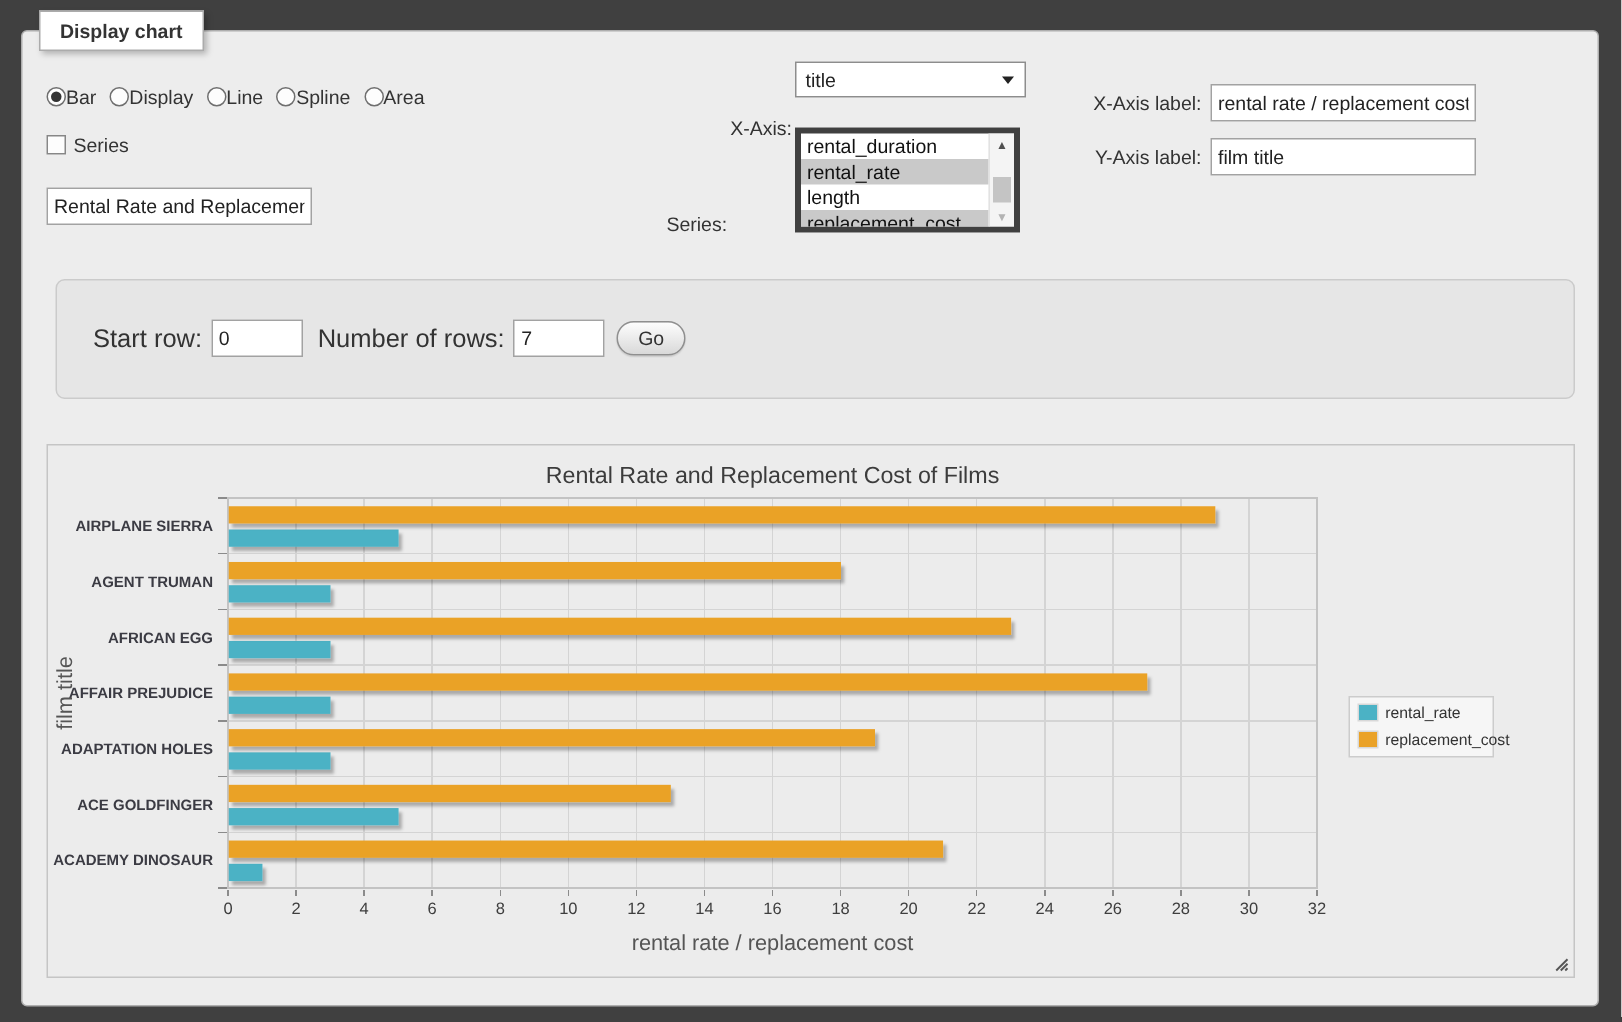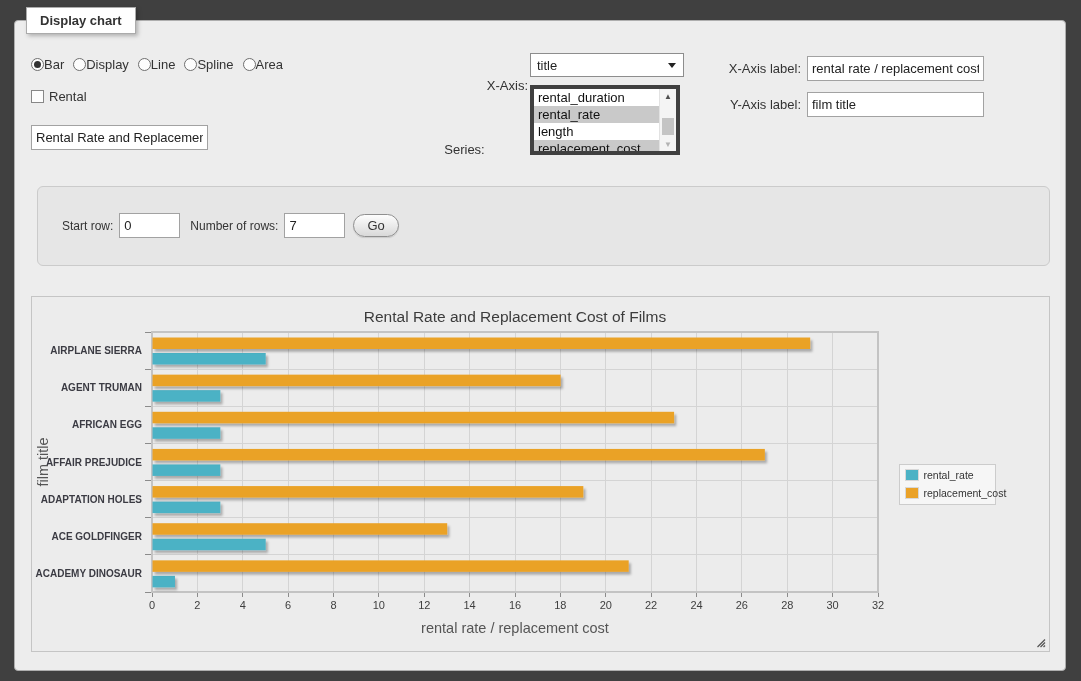--- a/index.html
+++ b/index.html
@@ -34,21 +34,21 @@
   .opt{height:17px;line-height:17px;font-size:13px;color:#111;padding:0 4px;white-space:nowrap;}
   .opt.sel-opt{background:#c9c9c9;}
   .sbar{position:absolute;top:0;right:0;width:16px;bottom:0;background:#f4f4f4;border-left:1px solid #e2e2e2;}
   .sbtn{position:absolute;left:0;width:16px;height:14px;background:#f4f4f4;display:flex;
         align-items:center;justify-content:center;font-size:8px;}
   .sthumb{position:absolute;left:2px;width:12px;background:#c4c4c4;}
   
   .rows-box{position:absolute;left:22px;top:165px;width:1013px;height:80px;background:#e6e6e6;
         border:1px solid #cbcbcb;border-radius:6px;box-sizing:border-box;}
   .rows-inner{position:absolute;left:24px;top:26px;display:flex;align-items:center;}
-  .rows-inner .lbl2{font-size:12px;color:#333;white-space:nowrap;}
+  .rows-inner .lbl2{font-size:17px;color:#333;white-space:nowrap;}
   .rows-inner input{box-sizing:border-box;border:1px solid #a2a2a2;background:#fff;
         font-family:inherit;font-size:13px;color:#222;padding:0 4px;height:25px;width:61px;}
   .go-btn{margin-left:8px;font-family:inherit;font-size:13px;color:#333;padding:3px 13px;
         border:1px solid #8f8f8f;border-radius:13px;
         background:linear-gradient(#fdfdfd,#d9d9d9);box-shadow:0 1px 1px rgba(0,0,0,.12);}
   
   .chart-box{position:absolute;left:16px;top:275px;width:1019px;height:356px;background:#ececec;
         border:1px solid #c5c5c5;box-sizing:border-box;}
   .chart-box svg{display:block;}
   .resize-handle{position:absolute;right:3px;bottom:3px;width:11px;height:11px;}
@@ -84,27 +84,27 @@
           <span>Spline</span>
         </label>
         <label class="radio-item">
           <span class="radio"></span>
           <span>Area</span>
         </label>
       </div>
 
     <div class="check-row" style="left:16px;top:68px;">
       <span class="checkbox"></span>
-      <span>Rental</span>
+      <span>Series</span>
     </div>
 
     <input class="txt" style="left: 16px; top: 104px; width: 177px;" value="Rental Rate and Replacement Cost of Films">
 
     <div class="lbl r" style="left:386px;top:41px;width:127px;margin-top:16px;">X-Axis:</div>
-    <div class="sel" style="left:515px;top:32px;width:154px;height:24px;">
+    <div class="sel" style="left:515px;top:20px;width:154px;height:24px;">
       <span>title</span>
       <span class="arrow"></span>
     </div>
 
     <div class="lbl r" style="left:386px;top:121px;width:127px;text-align:center;">Series:</div>
     <div class="listbox" style="left:515px;top:64px;width:150px;height:70px;">
       <div class="opts">
           <div class="opt">rental_duration</div>
           <div class="opt sel-opt">rental_rate</div>
           <div class="opt">length</div>

